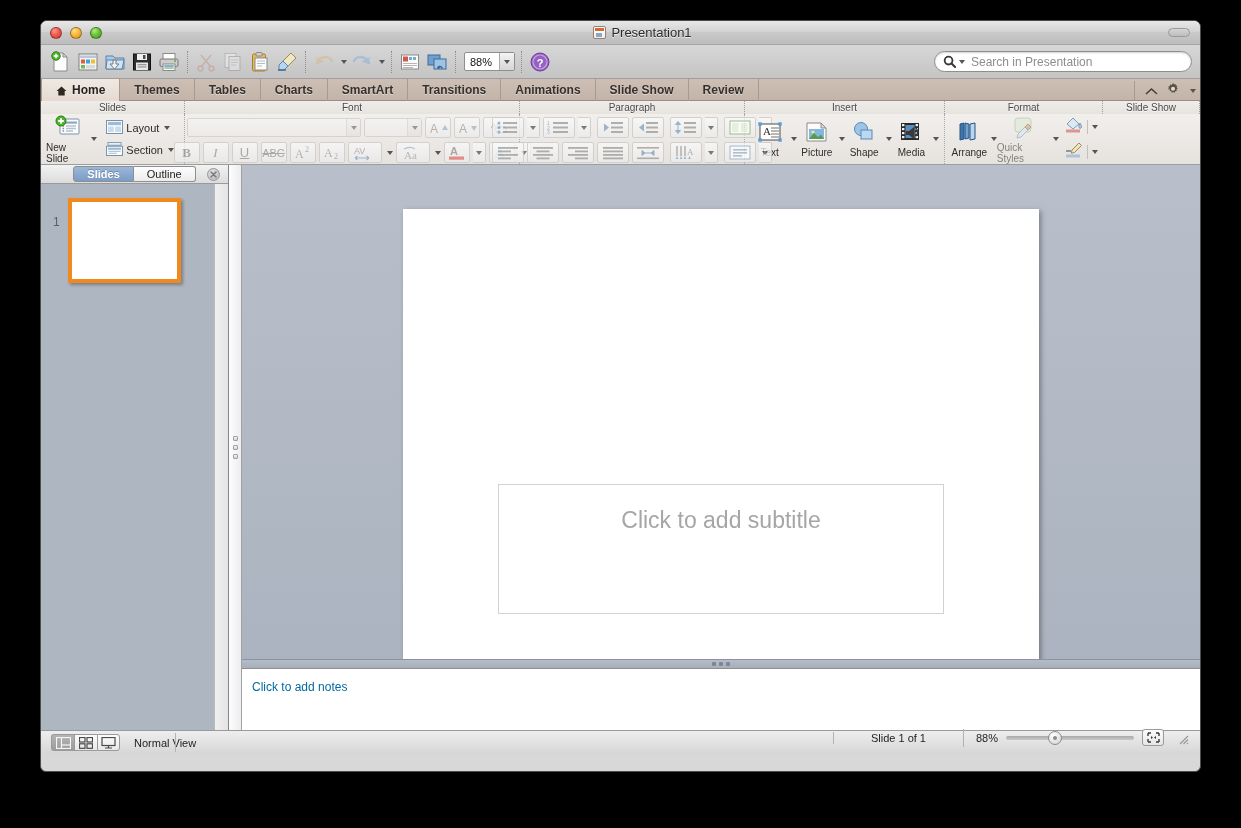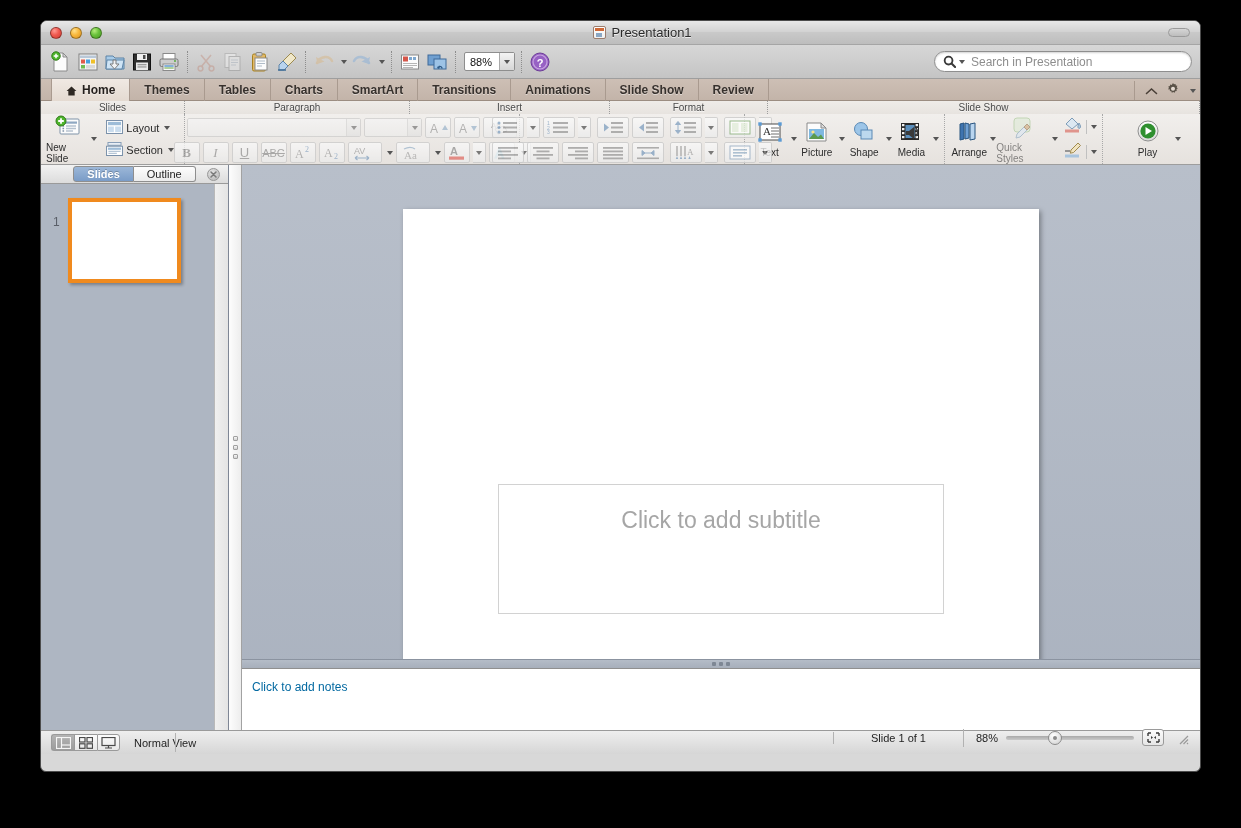--- a/index.html
+++ b/index.html
@@ -115,21 +115,21 @@
     border:none; outline:none; background:transparent;
     font-family:"Liberation Sans",sans-serif; font-size:12px; color:#333;
     width:200px; margin-left:2px;
   }
   #search-input::placeholder { color:#8d8d8d; }
 
   
   #ribbon-tabs {
     height: 22px;
     background: linear-gradient(to bottom,#cdbfb5 0%, #c3b4a9 100%);
-    display:flex; align-items:center; padding-left:10px;
+    display:flex; align-items:center; 
     border-bottom:1px solid #9c8d82;
     position:relative;
   }
   .rtab {
     height: 22px; padding: 0 14px;
     font-size: 12px; font-weight: bold; color:#37312d;
     display:flex; align-items:center; gap:5px;
     border-right:1px solid #a99a8f;
     text-shadow: 0 1px 0 rgba(255,255,255,.45);
   }
@@ -603,20 +603,21 @@
           </svg>
         </span>
         <span class="caret-sm"></span>
       </div>
     </div>
 
     <div id="ribbon">
 
       <div id="group-labels">
         <div class="grouplabel" style="width:144px">Slides</div>
+        <div class="grouplabel" style="width:335px">Font</div>
         <div class="grouplabel" style="width:225px">Paragraph</div>
         <div class="grouplabel" style="width:200px">Insert</div>
         <div class="grouplabel" style="width:158px">Format</div>
         <div class="grouplabel" style="flex:1">Slide Show</div>
       </div>
 
       <div id="group-row">
 
         <div class="rgroup" style="width:144px">
           <div class="bigbtn">
@@ -978,39 +979,20 @@
                   <path d="M9 9l7-7 2.5 2.5-7 7-3.2.7z" fill="#f0e3bf" stroke="#a08b4f"></path>
                   <rect x="3" y="13.5" width="14" height="3" fill="#a8c4dd"></rect>
                 </svg>
               </span>
               <span style="width:1px;height:14px;background:#c0c0c0"></span>
               <span class="caret-sm"></span>
             </div>
           </div>
         </div>
 
-        <div class="rgroup" style="flex:1;justify-content:center">
-          <div class="bigbtn">
-            <span class="bigicon">
-              <svg width="30" height="27" viewBox="0 0 30 27">
-                <circle cx="15" cy="11" r="10" fill="url(#g1)" stroke="#8f8f8f"></circle>
-                <defs>
-                    <linearGradient id="g1" x1="0" y1="0" x2="0" y2="1">
-                  <stop offset="0" stop-color="#ffffff"></stop>
-                      <stop offset="1" stop-color="#d8d8d8"></stop>
-                </linearGradient>
-                  </defs>
-                <circle cx="15" cy="11" r="7.6" fill="#2f8f2f"></circle>
-                <path d="M12.5 7l6.5 4-6.5 4z" fill="#fff"></path>
-              </svg>
-            </span>
-            <span class="lbl">Play</span>
-          </div>
-          <span class="caret-sm"></span>
-        </div>
 
       </div>
     </div>
 
     <div id="main">
 
       <div id="slidepanel">
         <div id="slidepanel-header">
           <div class="segbtn on">Slides</div>
           <div class="segbtn off">Outline</div>

